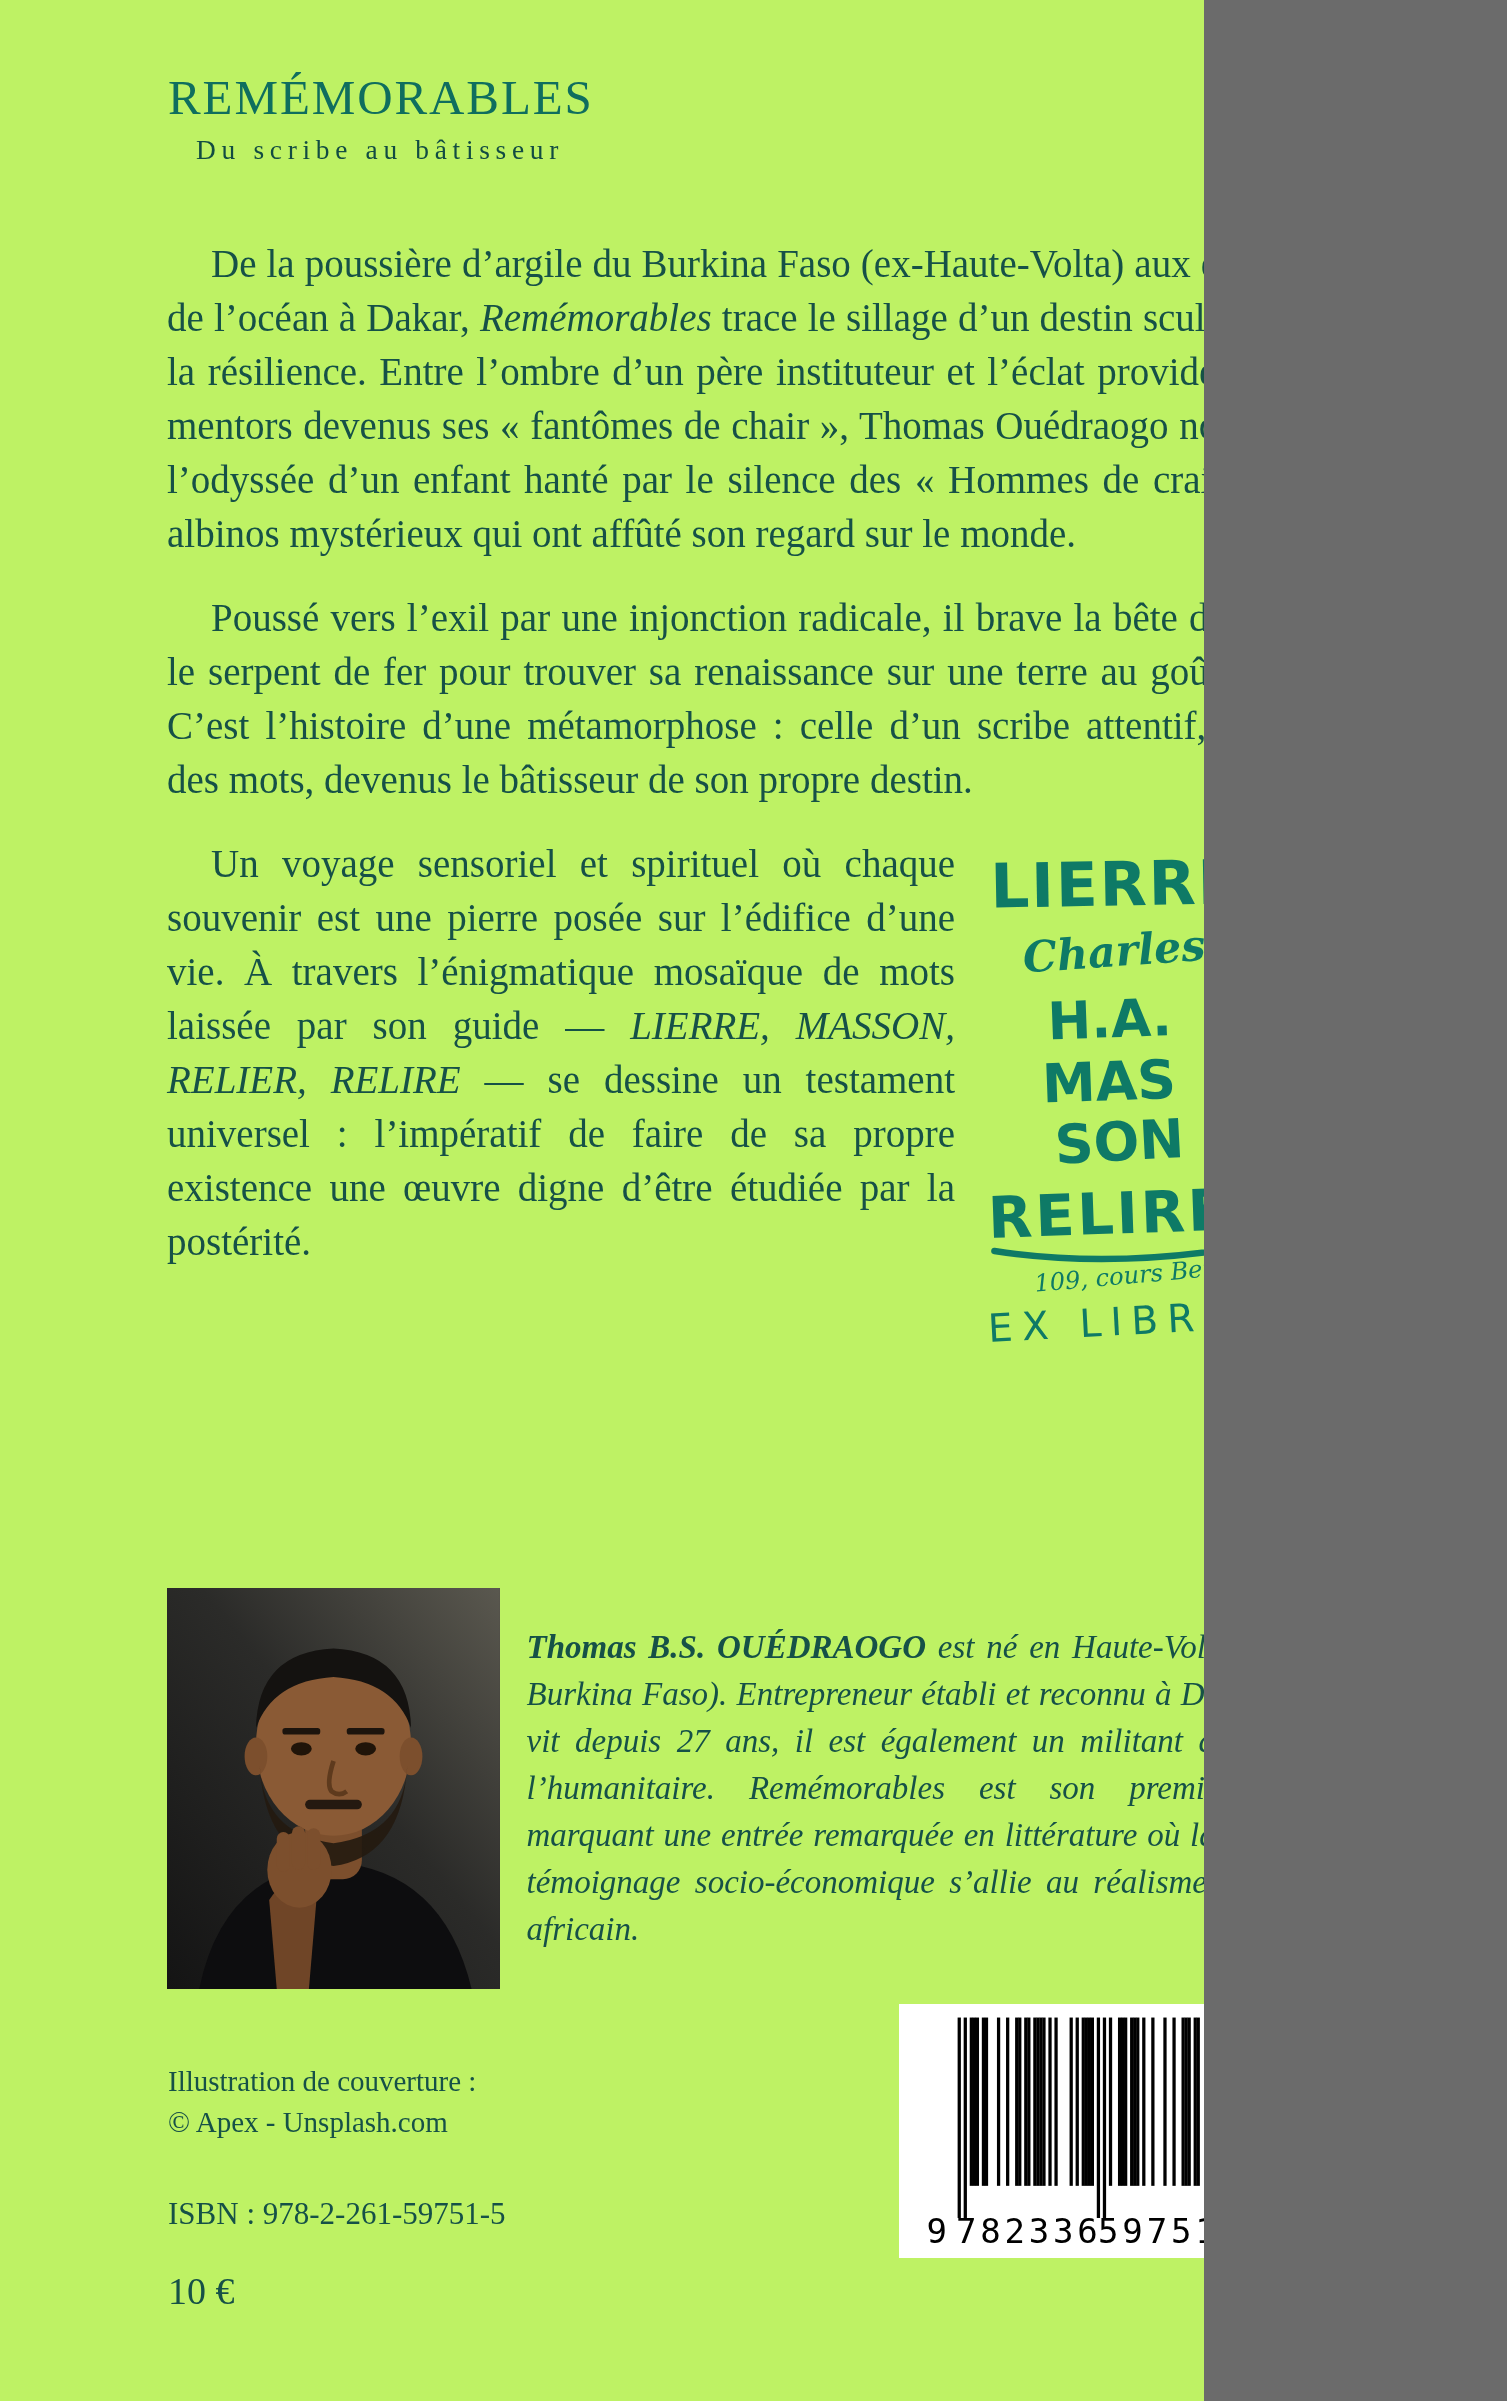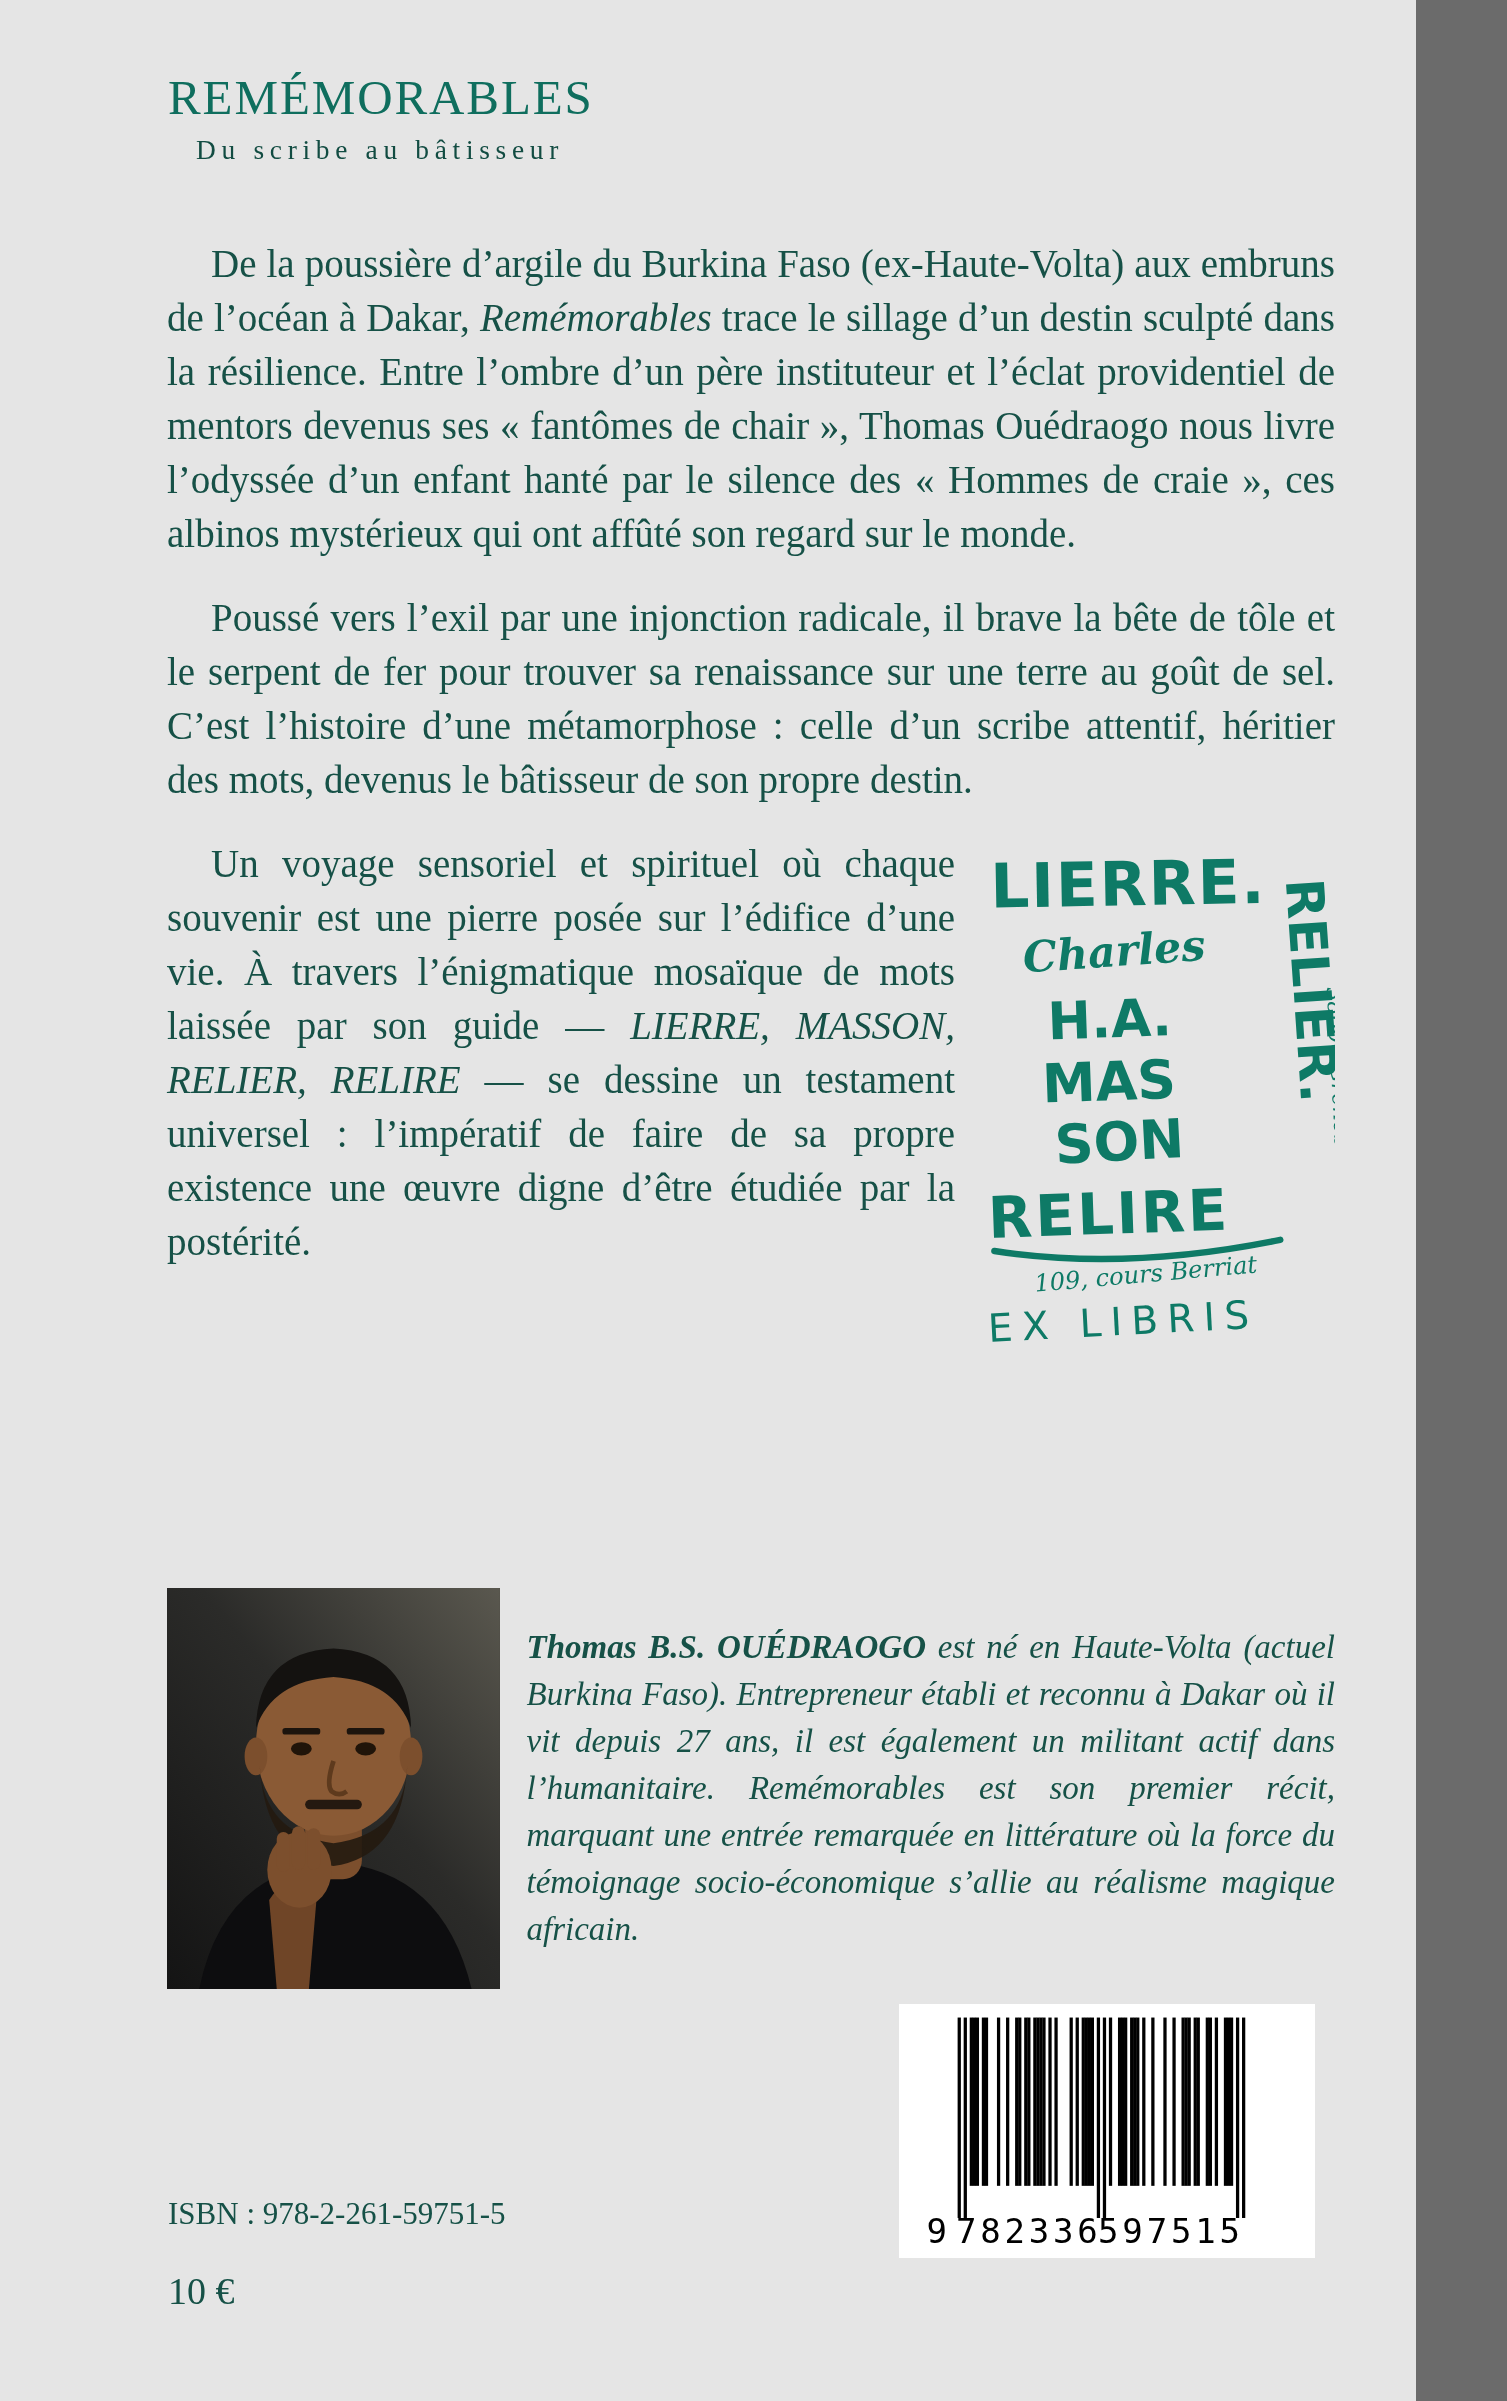--- a/index.html
+++ b/index.html
@@ -1,19 +1,19 @@
 <!DOCTYPE html>
 <html lang="fr" style="font-size:15px"><head>
 <meta charset="utf-8">
 <style>
   html,body{margin:0;padding:0;background:#6b6b6b;}
   .page{
     position:relative;
-    width:1416px;height:2402px;
-    background:#e5e5e5;
+    width:1204px;height:2402px;
+    background:#bef264;
     font-family:"Liberation Serif",serif;
     color:#17534a;
     overflow:hidden;
   }
   
   .header{position:absolute;left:168px;top:72px;}
   .title{
     font-size:49px;letter-spacing:1.9px;color:#0f6e5e;
     font-weight:normal;line-height:1.05;
   }
@@ -118,20 +118,24 @@
           <ellipse cx="140" cy="298" rx="34" ry="40"></ellipse>
           <rect x="116" y="258" width="14" height="42" rx="7"></rect>
           <rect x="132" y="252" width="14" height="46" rx="7"></rect>
           <rect x="148" y="254" width="14" height="44" rx="7"></rect>
         </g>
       </svg>
     </div>
     <div class="bio"><span class="author-name">Thomas B.S. OUÉDRAOGO</span><span> est né en Haute-Volta (actuel Burkina Faso). Entrepreneur établi et reconnu à Dakar où il vit depuis 27 ans, il est également un militant actif dans l’humanitaire. </span><span>Remémorables</span><span> est son premier récit, marquant une entrée remarquée en littérature où la force du témoignage socio-économique s’allie au réalisme magique africain.</span></div>
   </div>
 
+  <div class="credit">
+    <div>Illustration de couverture :</div>
+    <div>© Apex - Unsplash.com</div>
+  </div>
   <div class="isbn">ISBN : 978-2-261-59751-5</div>
   <div class="price">10 €</div>
 
   <div class="barcode-box">
     <svg viewBox="0 0 440 268">
         <rect x="62.0" y="14" width="3.45" height="212" fill="#000"></rect>
         <rect x="68.4" y="14" width="3.45" height="212" fill="#000"></rect>
         <rect x="74.8" y="14" width="3.45" height="178" fill="#000"></rect>
         <rect x="78.0" y="14" width="3.45" height="178" fill="#000"></rect>
         <rect x="81.2" y="14" width="3.45" height="178" fill="#000"></rect>

